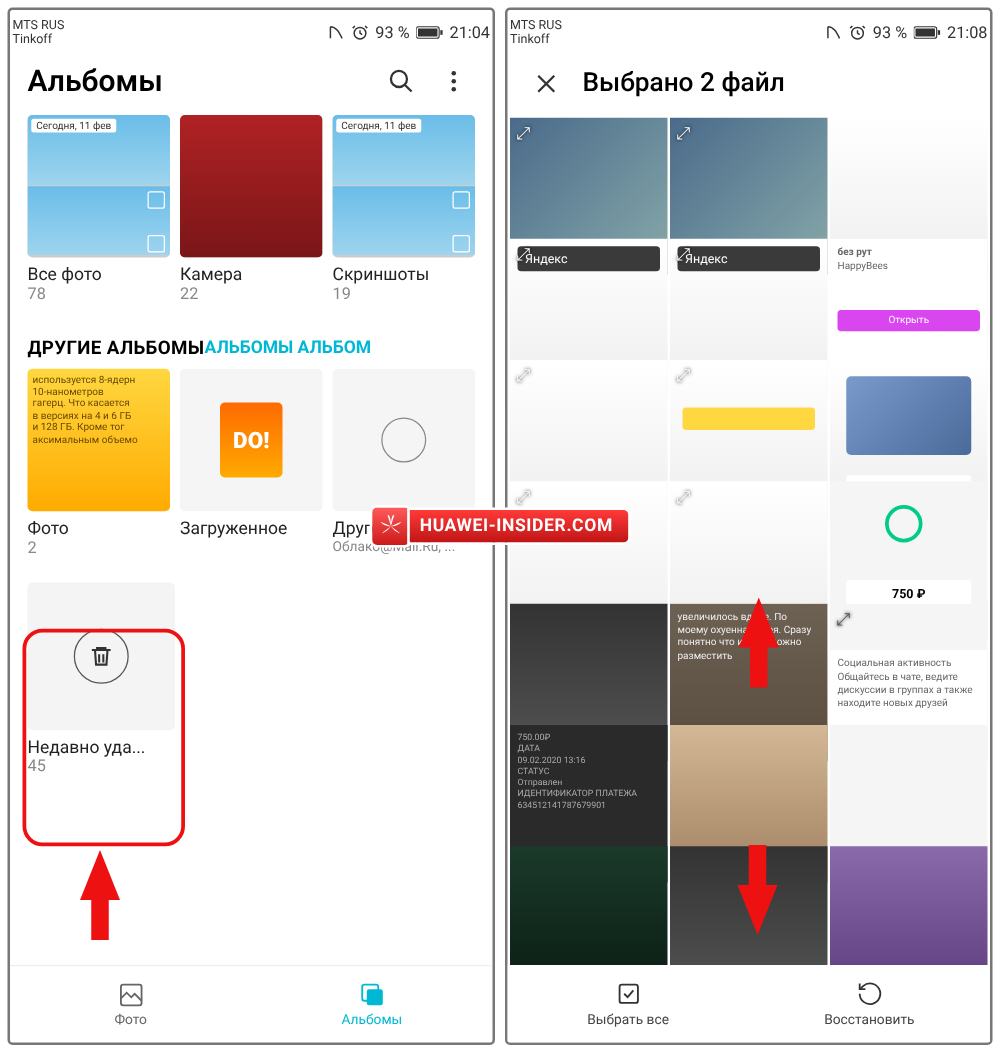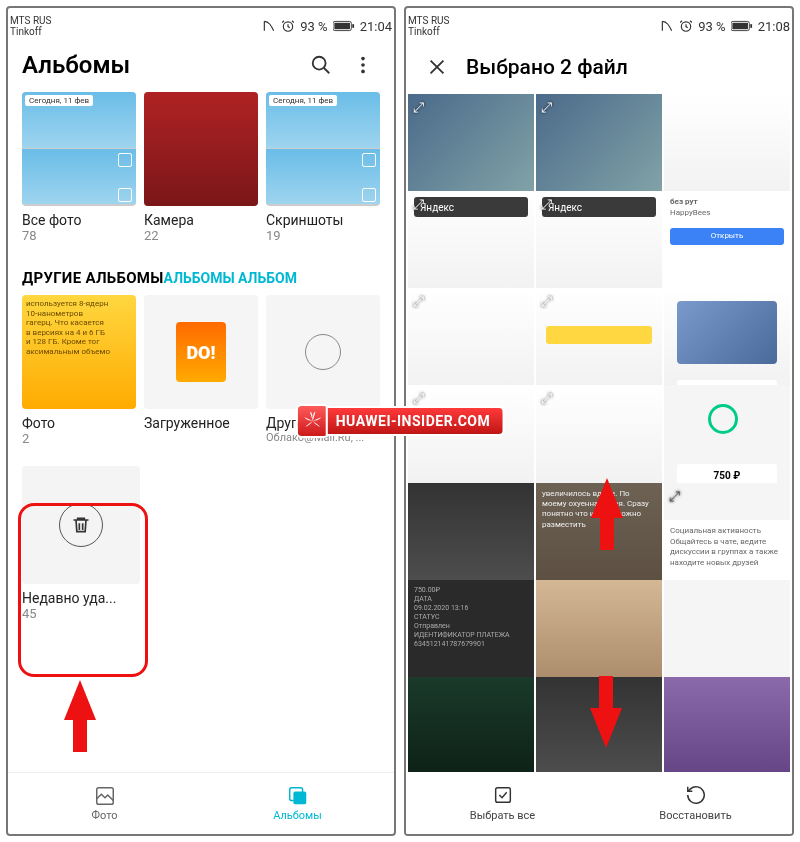--- a/index.html
+++ b/index.html
@@ -269,21 +269,21 @@
         <div class="yandex-bar">Яндекс</div>
         <span class="exp">⤢</span>
         <div class="sel"></div>
       </div>
     <div class="gcell fill-b">
         <div class="yandex-bar">Яндекс</div>
         <span class="exp">⤢</span>
         <div class="sel"></div>
       </div>
     <div class="gcell fill-g">
-        <div class="txt-blur"><b>без рут</b><br>HappyBees<br><br><div style="background:#3b82f6;color:#fff;padding:3px;text-align:center;border-radius:3px;">Открыть</div></div>
+        <div class="txt-blur"><b>без рут</b><br>HappyBees<br><br><div style="background:#d946ef;color:#fff;padding:3px;text-align:center;border-radius:3px;margin-top:20px">Открыть</div></div>
         <div class="sel"></div>
       </div>
 
     <div class="gcell fill-b">
         <span class="exp">⤢</span>
         <div class="sel"></div>
       </div>
     <div class="gcell fill-b">
         <span class="exp">⤢</span>
         <div style="position:absolute;top:30%;left:8%;right:8%;height:18px;background:#ffd740;border-radius:3px"></div>

